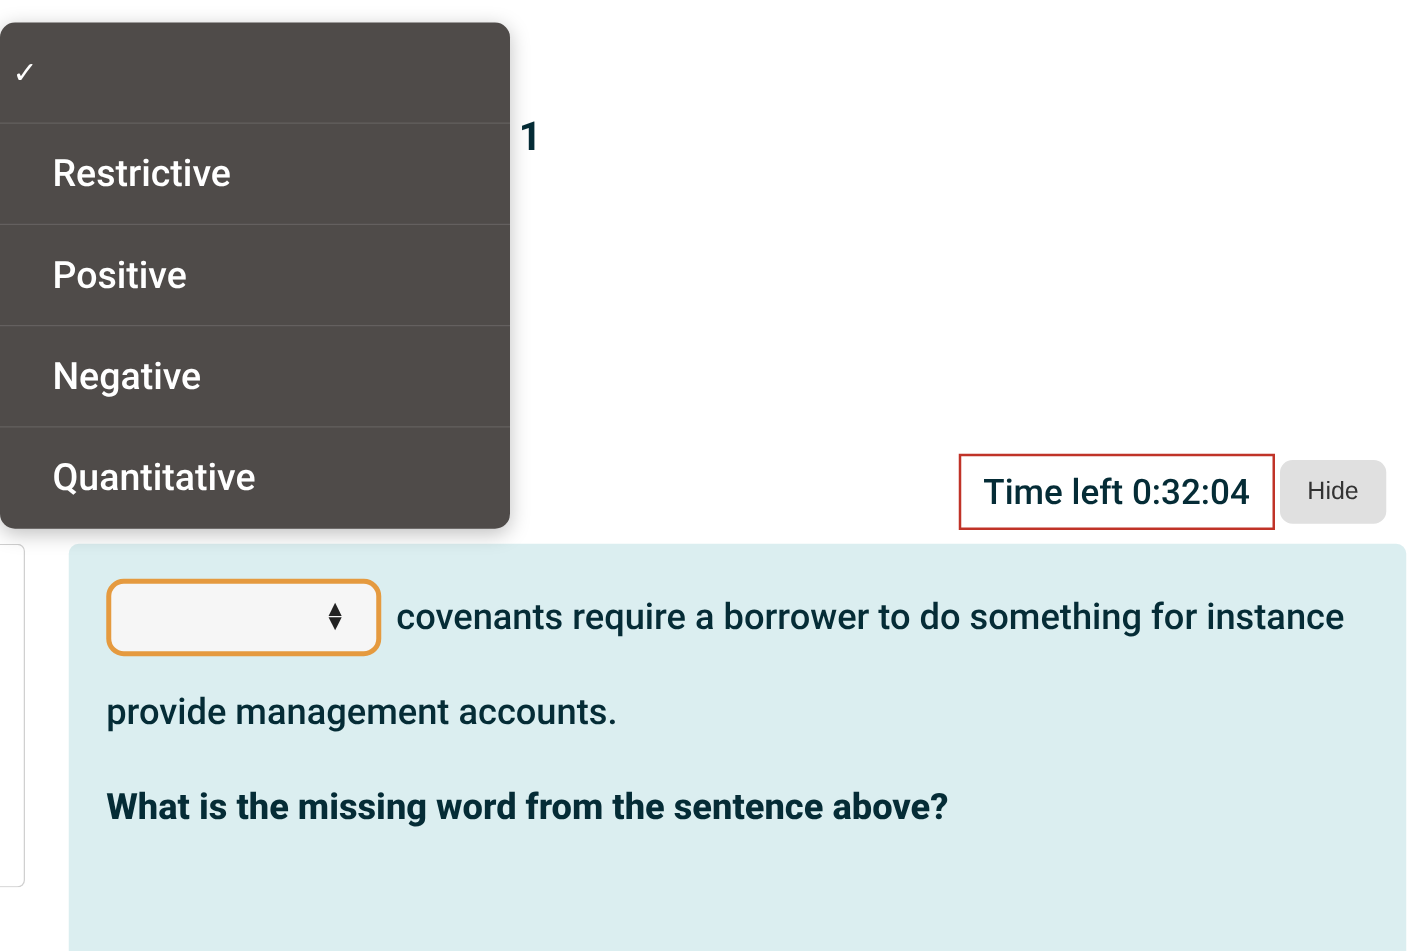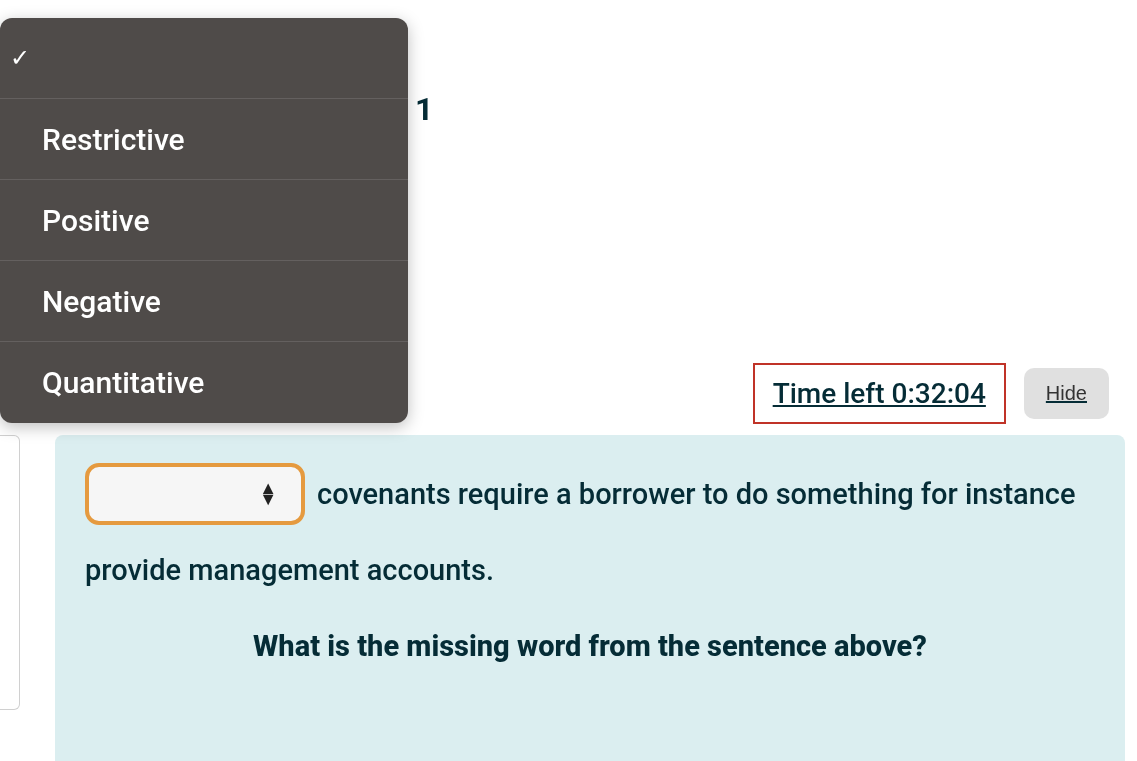--- a/index.html
+++ b/index.html
@@ -58,22 +58,21 @@
     z-index: 10;
   }
 
   
   .timer-row {
     position: absolute;
     right: 28px;
     top: 363px;
     display: flex;
     align-items: center;
-    gap: 18px;
-    text-decoration: underline;
+    gap: 4px;
   }
   .timer-box {
     border: 2px solid #c03328;
     padding: 12px 18px;
     font-size: 28px;
     font-weight: 500;
     color: #052c36;
     background: #fff;
   }
   .hide-btn {
@@ -144,21 +143,20 @@
     margin-top: 28px;
     font-size: 29px;
     color: #052c36;
     font-weight: 500;
   }
   .qprompt {
     margin-top: 42px;
     font-size: 29px;
     font-weight: 800;
     color: #052c36;
-    text-align: center;
   }
 </style>
 </head>
 <body>
 
 <div class="dropdown">
   <div class="dropdown-row current">
     <span class="check">✓</span>
     <span></span>
   </div>

